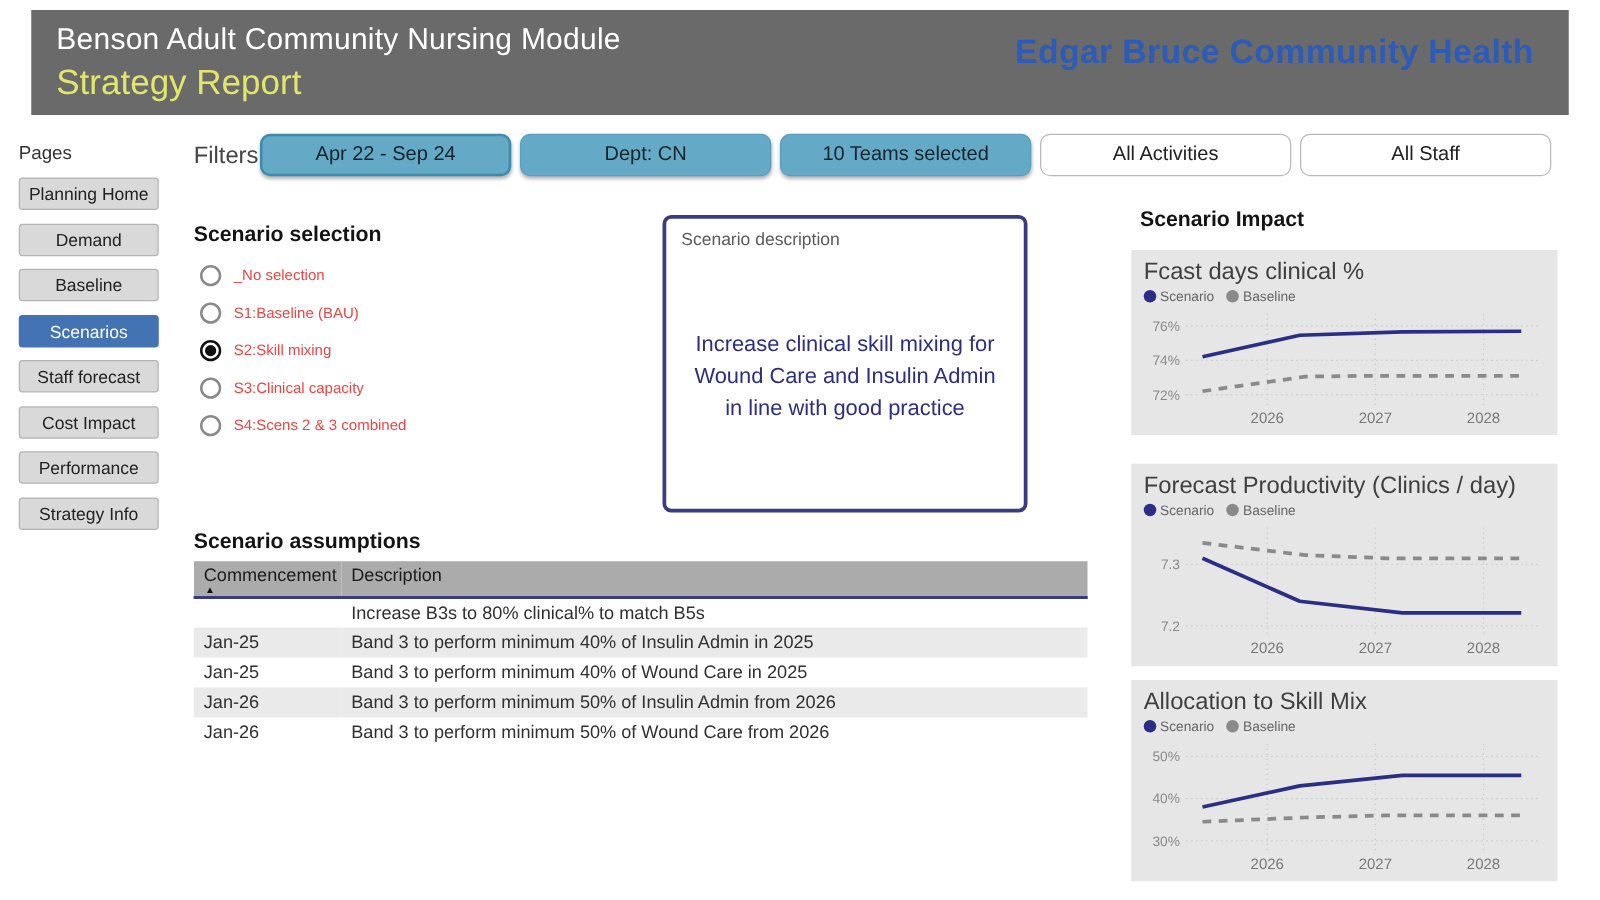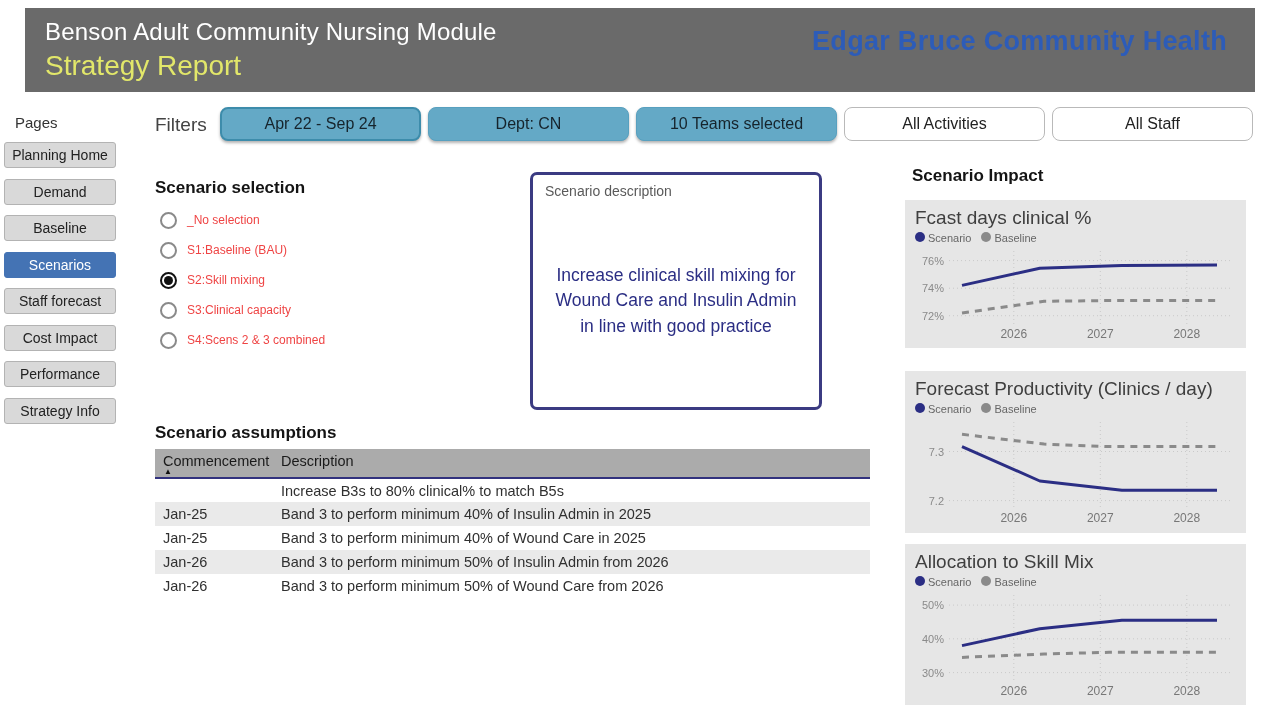--- a/index.html
+++ b/index.html
@@ -7,29 +7,29 @@
   #app { position:relative; width:1280px; height:720px; overflow:hidden; background:#fff; }
 
   
   .header { position:absolute; left:25px; top:8px; width:1230px; height:84px; background:#6a6a6a; }
   .header-title { position:absolute; left:20px; top:10px; font-size:24px; color:#ffffff; letter-spacing:.2px; }
   .header-subtitle { position:absolute; left:20px; top:42px; font-size:28px; color:#e2e76a; }
   .header-org { position:absolute; right:28px; top:18px; font-size:27px; color:#2d5cb8; font-weight:bold; letter-spacing:.3px;margin-left:20px; }
 
   
   .pages-label { position:absolute; left:15px; top:114px; width:112px; text-align:left; font-size:15px; color:#333; }
-  .sidebar { position:absolute; left:4px; top:142px; width:112px;text-align:right; }
+  .sidebar { position:absolute; left:15px; top:142px; width:112px;text-align:right; }
   .sidebar-item { width:112px; height:26px; margin-bottom:10.5px; background:#d9d9d9; border:1px solid #b3b3b3;
                   border-radius:3px; font-size:14px; color:#222; display:flex; align-items:center; justify-content:center;
                   cursor:pointer; }
   .sidebar-item.selected { background:#4473b4; border-color:#4473b4; color:#fff; }
 
   
   .filters-label { position:absolute; left:155px; top:114px; font-size:19px; color:#444; }
-  .filters-row { position:absolute; left:220px; top:107px; display:flex; gap:7px;border-radius:10px; }
+  .filters-row { position:absolute; left:208px; top:107px; display:flex; gap:7px;border-radius:10px; }
   .filter-btn { width:201px; height:34px; border-radius:8px; font-size:16px; display:flex; align-items:center;
                 justify-content:center; cursor:pointer; }
   .filter-btn.teal { background:#64a9c6; border:1px solid #58a0bf; color:#16242c; box-shadow:0 2px 3px rgba(0,0,0,.30); }
   .filter-btn.teal.selected { border:2px solid #3d8cab; }
   .filter-btn.white { background:#ffffff; border:1px solid #b9b9b9; color:#222; }
 
   
   .scn-title { position:absolute; left:155px; top:178px; font-size:17px; font-weight:bold; color:#141414; }
   .radio-list { position:absolute; left:160px; top:205px; }
   .radio-item { display:flex; align-items:center; height:30px; cursor:pointer; }

